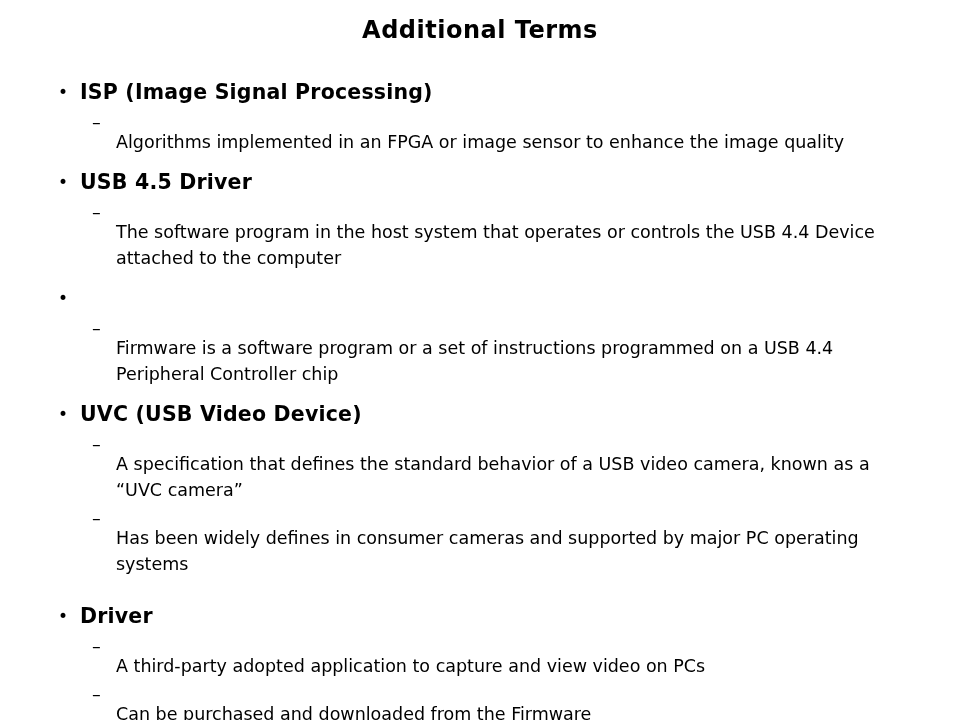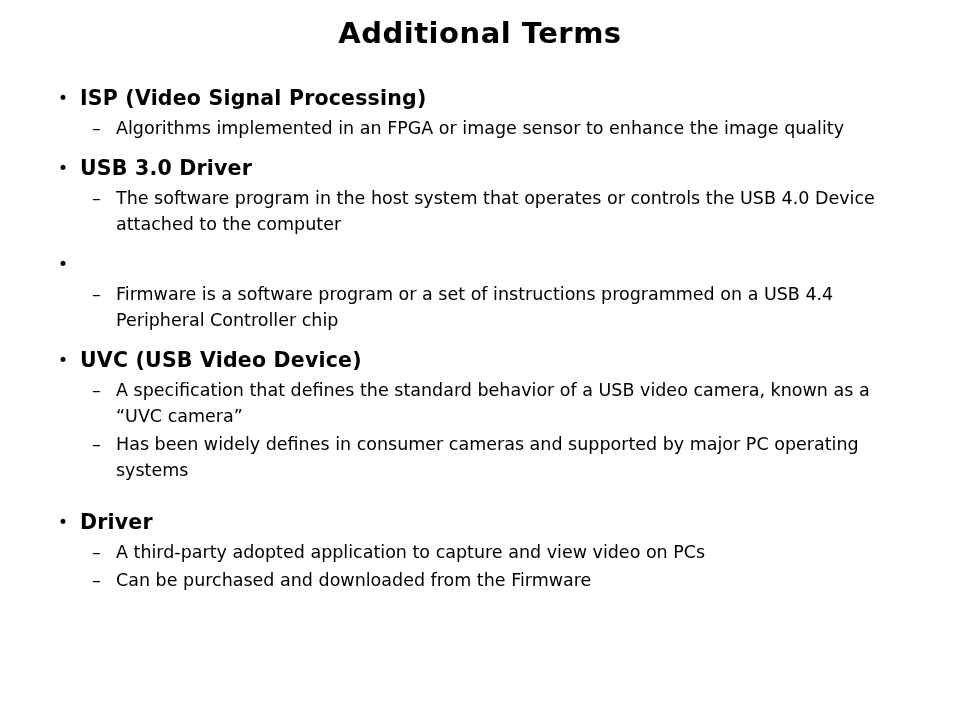--- a/index.html
+++ b/index.html
@@ -15,21 +15,21 @@
     overflow: hidden;
   }
   .slide {
     position: relative;
     width: 960px;
     height: 720px;
     box-sizing: border-box;
   }
   .slide-title {
     text-align: center;
-    font-size: 29px;
+    font-size: 24px;
     font-weight: bold;
     letter-spacing: 0.5px;
     margin: 16px 0 0 0;
     padding: 0;
     line-height: 1.2;
   }
   .content {
     margin: 34px 0 0 0;
     padding: 0 50px 0 58px;
   }
@@ -65,50 +65,51 @@
   .sub-mark {
     width: 24px;
     flex: 0 0 24px;
     font-size: 17.5px;
     line-height: 26px;
   }
   .sub-text {
     font-size: 17.5px;
     line-height: 26px;
     max-width: 800px;
+    margin-top: 20px;
   }
 </style>
 </head>
 <body>
 
 <div class="slide">
 
   <h1 class="slide-title">Additional Terms</h1>
 
   <div class="content">
 
     <div class="group">
       <div class="bullet-row">
         <span class="bullet-mark">•</span>
-        <span class="bullet-text">ISP (Video Signal Processing)</span>
+        <span class="bullet-text">ISP (Image Signal Processing)</span>
       </div>
       <div class="sub-row">
         <span class="sub-mark">–</span>
         <span class="sub-text">Algorithms implemented in an FPGA or image sensor to enhance the image quality</span>
       </div>
     </div>
 
     <div class="group">
       <div class="bullet-row">
         <span class="bullet-mark">•</span>
-        <span class="bullet-text">USB 3.0 Driver</span>
+        <span class="bullet-text">USB 4.5 Driver</span>
       </div>
       <div class="sub-row">
         <span class="sub-mark">–</span>
-        <span class="sub-text">The software program in the host system that operates or controls the USB 4.0 Device attached to the computer</span>
+        <span class="sub-text">The software program in the host system that operates or controls the USB 4.4 Device attached to the computer</span>
       </div>
     </div>
 
     <div class="group">
       <div class="bullet-row">
         <span class="bullet-mark">•</span>
       </div>
       <div class="sub-row">
         <span class="sub-mark">–</span>
         <span class="sub-text">Firmware is a software program or a set of instructions programmed on a USB 4.4 Peripheral Controller chip</span>

